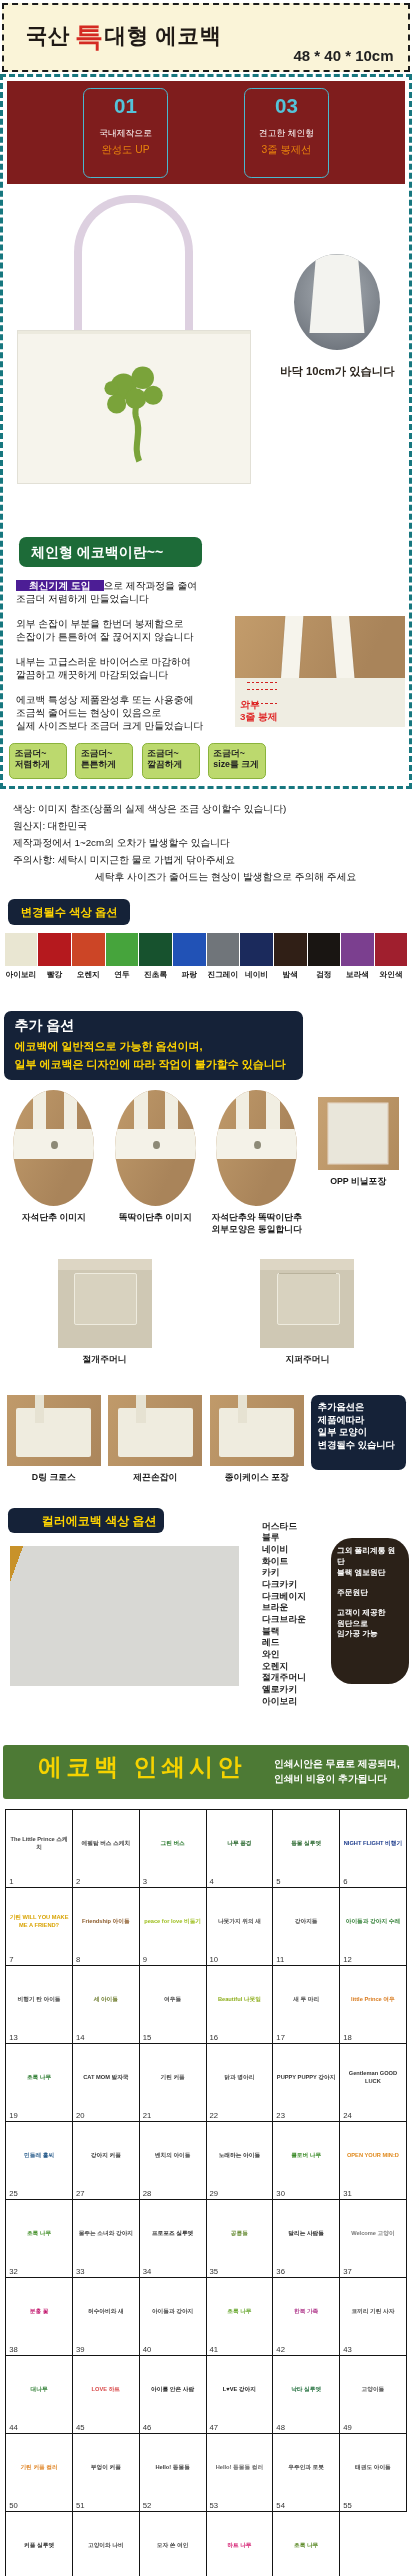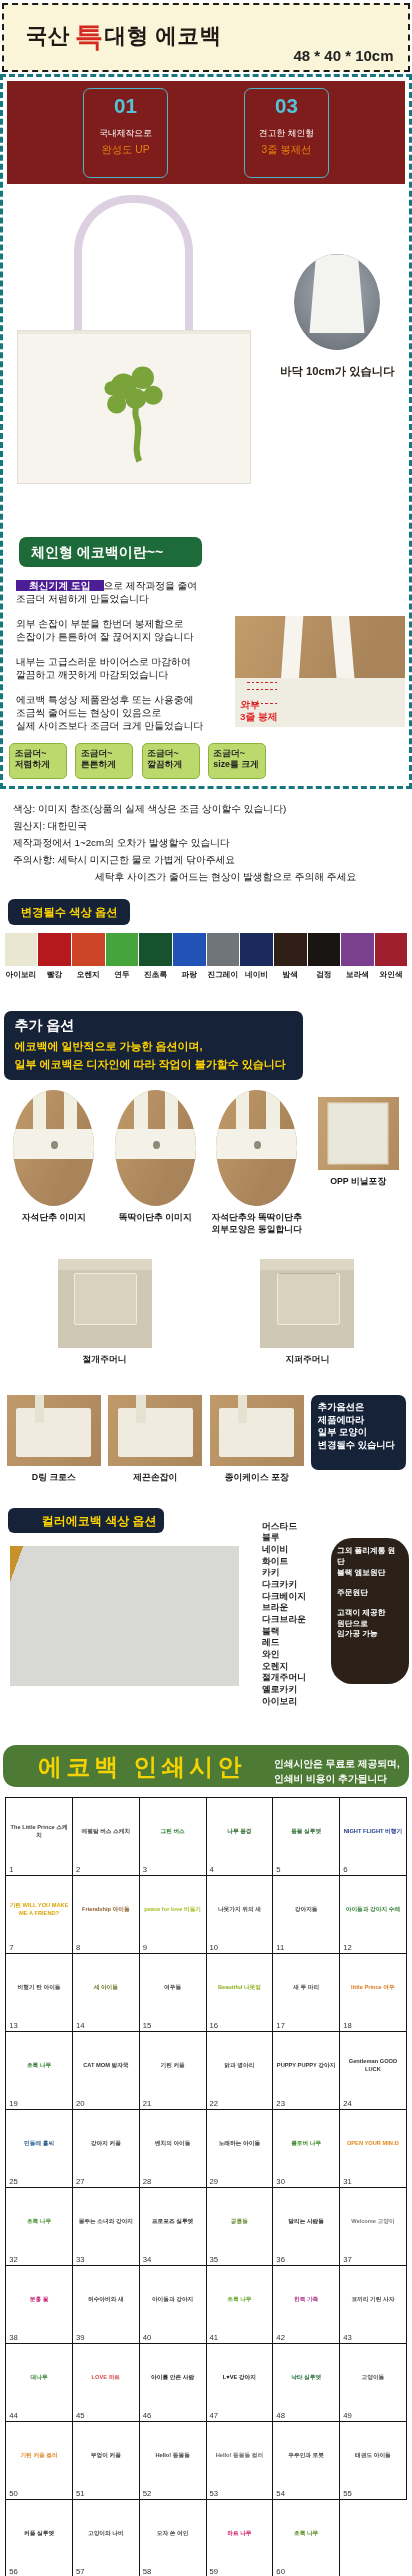--- a/index.html
+++ b/index.html
@@ -77,21 +77,21 @@
   .p3b{position:absolute;left:30%;top:0;width:10%;height:40%;background:#e6e2d2;}
   .noteBox{width:95px;height:75px;margin:0 auto;background:#152238;border-radius:7.2px;color:#fff;text-align:left;padding:6.2px 7.2px;box-sizing:border-box;font-size:9.3px;font-weight:bold;line-height:1.35;}
   #colorPill{margin:24px 0 0 8.2px;width:130px;height:25px;font-size:12px;line-height:27px;padding-left:26px;}
   
   .fabricArea{position:relative;margin-top:5.2px;height:155px;}
   .fan{position:absolute;left:10.3px;top:8.2px;width:229px;height:140px;background:conic-gradient(from 200deg at 8% -10%,#c8922a 0 9%,#2451b5 9% 13%,#10182c 13% 16%,#f2f2ee 16% 20%,#5c6b42 20% 24%,#c7b394 24% 28%,#7a4a32 28% 32%,#3c241c 32% 36%,#16100c 36% 40%,#c7293a 40% 44%,#8f2030 44% 48%,#d3602a 48% 52%,#5a5e64 52% 56%,#b7a23c 56% 60%,#e9e6d2 60% 66%,#d8d8d4 66% 100%);}
   .fablist{position:absolute;left:262px;top:-17.5px;font-size:8.8px;font-weight:bold;line-height:1.33;color:#222;}
   .fabnote{position:absolute;right:3.1px;top:0;width:78px;height:146px;background:#2b2118;border-radius:21px;color:#fff;font-size:7.7px;font-weight:bold;padding:8.2px 6.2px;box-sizing:border-box;line-height:1.4;}
   .fabnote .sp{height:9.3px;}
   
-  #printHead{margin:52px 3.1px 0 3.1px;height:42px;background:#4d7a35;border-radius:13px;position:relative;}
+  #printHead{margin:52px 3.1px 0 3.1px;height:54px;background:#4d7a35;border-radius:3px;position:relative;}
   .phTitle{position:absolute;left:35px;top:6.2px;font-size:24px;color:#f5d300;font-weight:bold;letter-spacing:4.1px;}
   .phNote{position:absolute;right:9.3px;top:12.4px;font-size:9.8px;font-weight:bold;color:#fff;line-height:1.45;text-align:left;}
   #designGrid{margin:10.3px 5.2px 0 5.2px;display:grid;grid-template-columns:repeat(6,1fr);border-top:1px solid #151515;border-left:1px solid #151515;}
   .cell{border-right:1px solid #151515;border-bottom:1px solid #151515;height:77px;position:relative;background:#fff;}
   .motif{position:absolute;left:2.1px;right:2.1px;top:3.1px;bottom:13.4px;display:flex;align-items:center;justify-content:center;text-align:center;font-size:5.7px;font-weight:bold;line-height:1.35;}
   .cnum{position:absolute;left:3.1px;bottom:1.5px;font-size:7.7px;color:#333;}
 </style>
 </head>
 <body>
 

